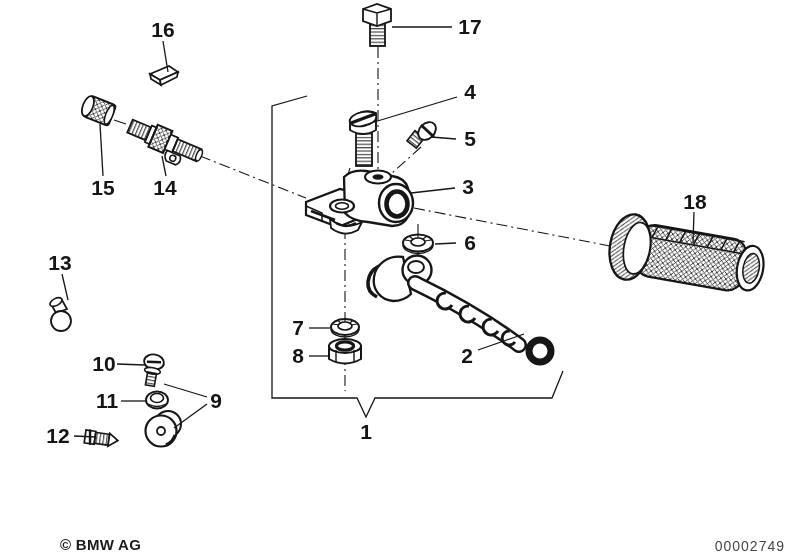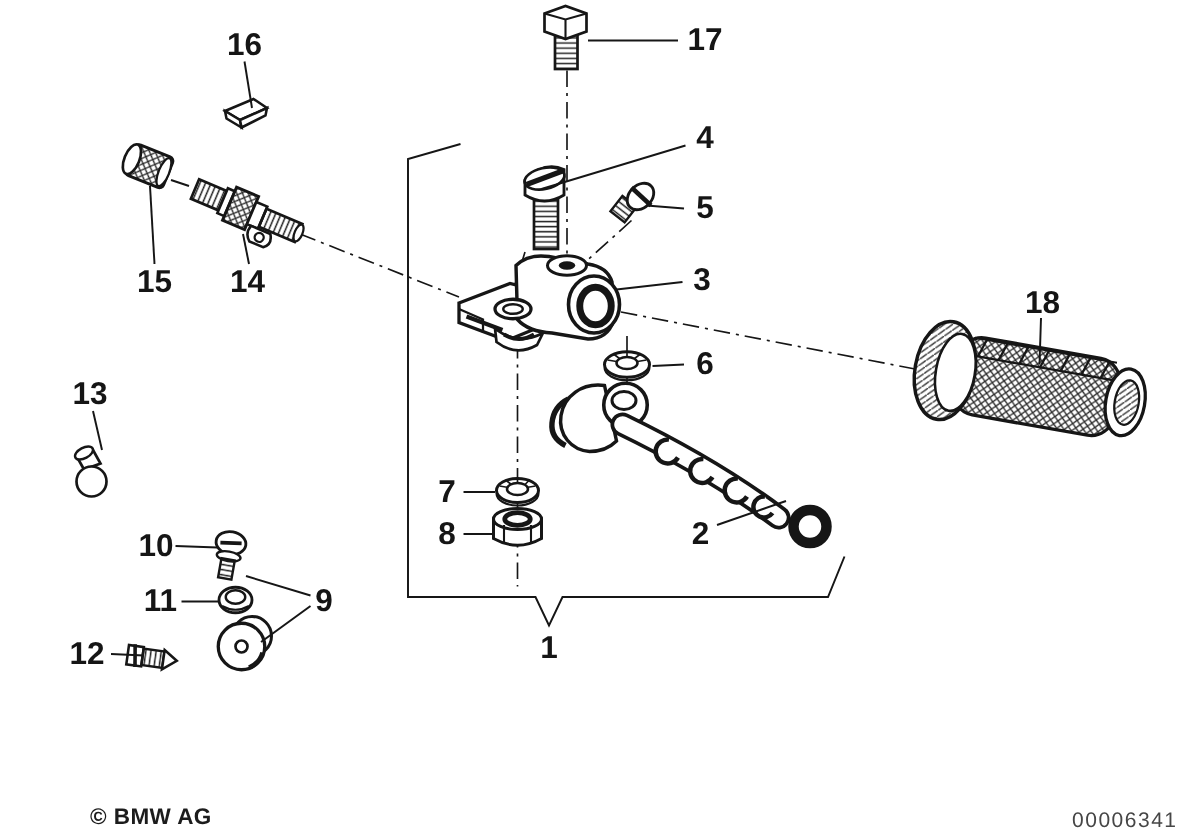--- a/index.html
+++ b/index.html
@@ -222,14 +222,14 @@
     <text class="callout" x="60" y="264">13</text>
     <text class="callout" x="165" y="189">14</text>
     <text class="callout" x="103" y="189">15</text>
     <text class="callout" x="163" y="31">16</text>
     <text class="callout" x="470" y="28">17</text>
     <text class="callout" x="695" y="203">18</text>
   </g>
 </svg>
 
 <div class="footer-copy">© BMW AG</div>
-<div class="footer-num">00006341</div>
+<div class="footer-num">00002749</div>
 </div>
 
 </body></html>

